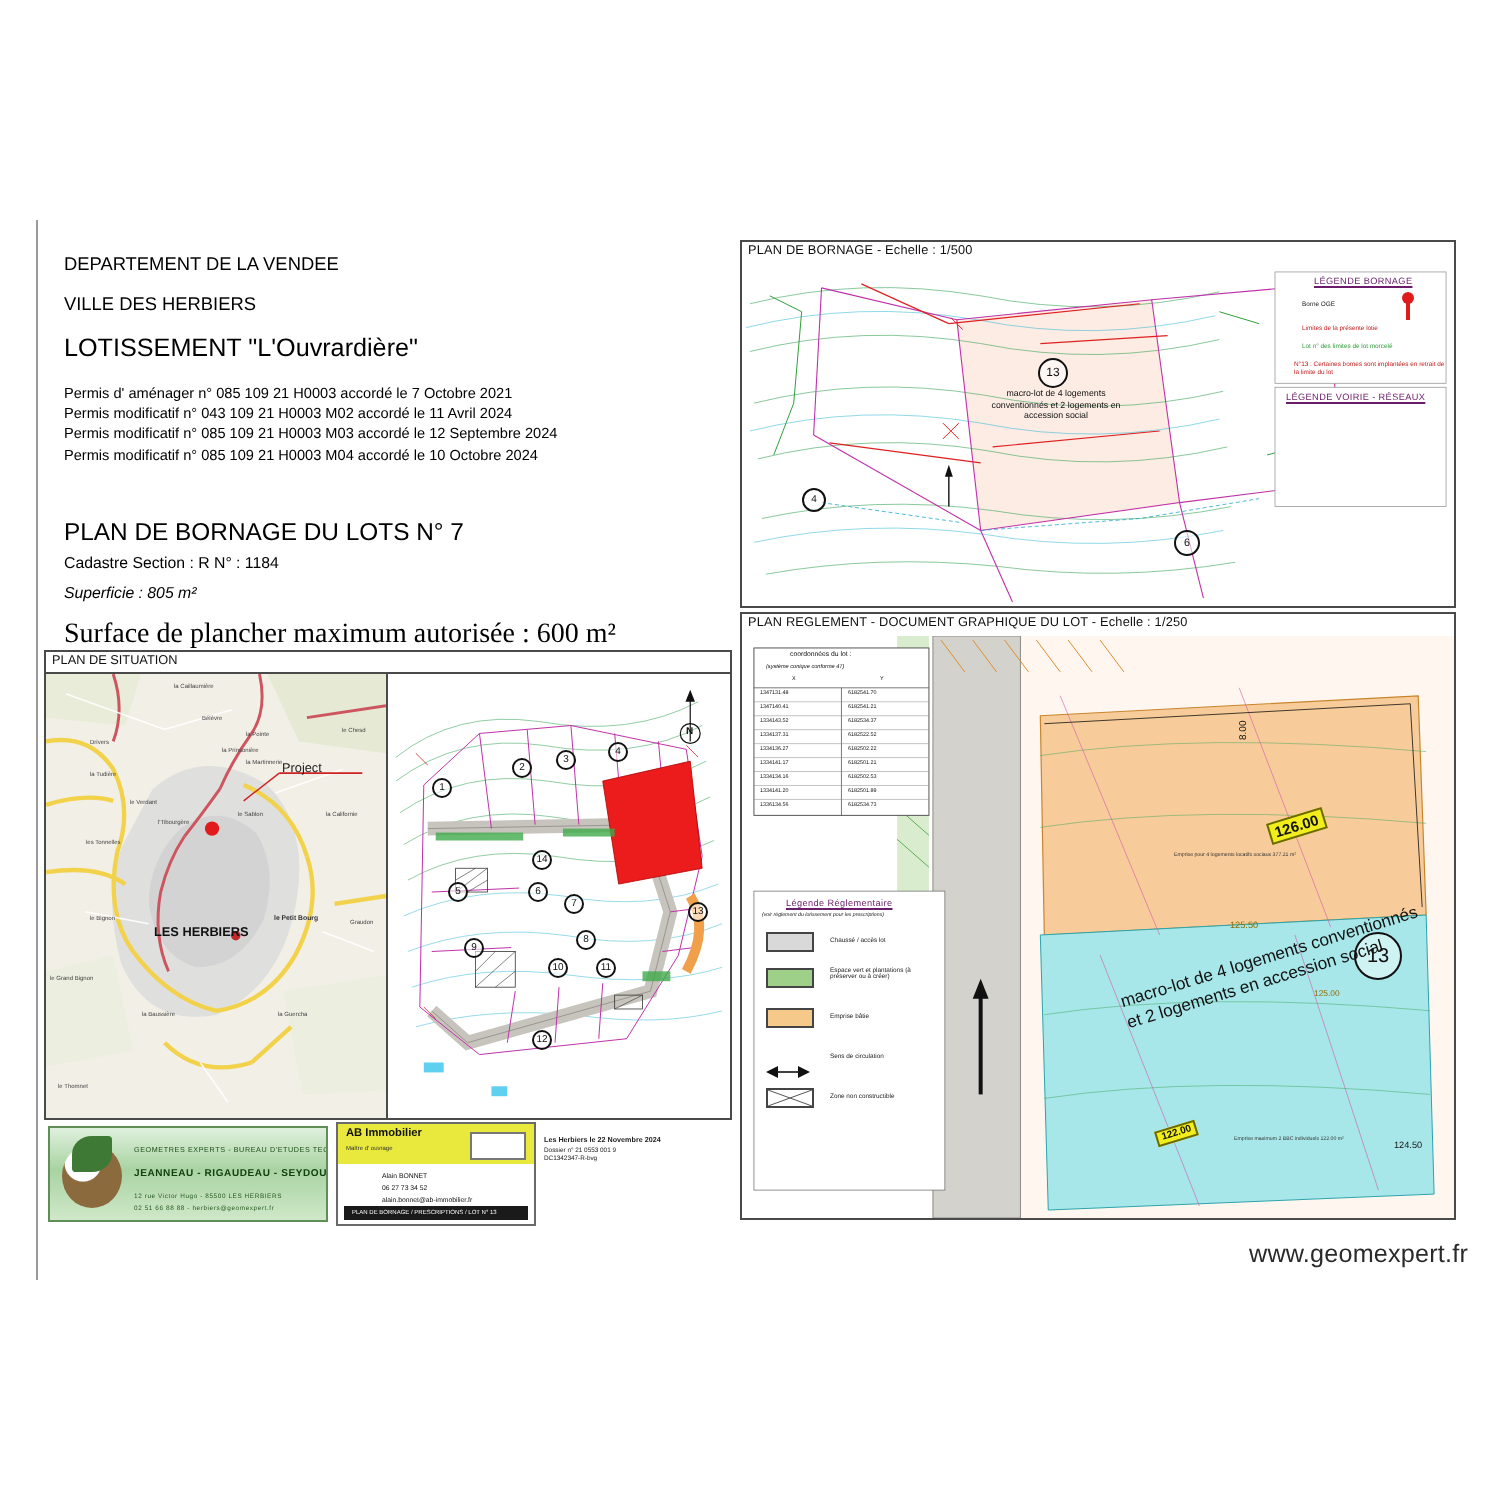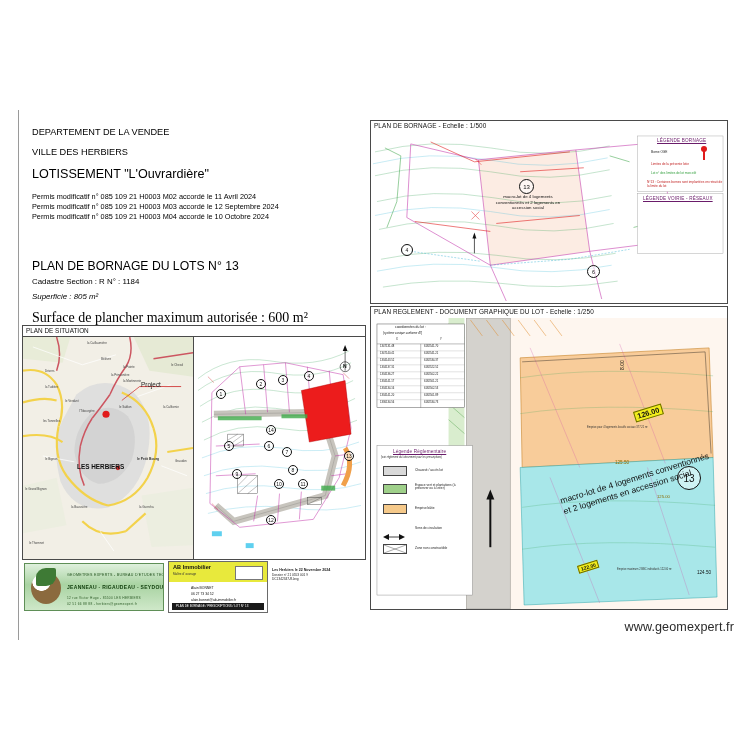--- a/index.html
+++ b/index.html
@@ -150,25 +150,26 @@
 <div id="page">
 
   <div id="sheet-left-rule"></div>
   <div id="doc-sheet"></div>
 
   <div id="block-title">
     <div class="l1">DEPARTEMENT DE LA VENDEE</div>
     <div class="l2">VILLE DES HERBIERS</div>
     <div class="l3">LOTISSEMENT "L'Ouvrardière"</div>
     <div class="permits">
-      <div>Permis modificatif n° 085 109 21 H0003 M02 accordé le 11 Avril 2024</div>
+      <div>Permis d' aménager n° 085 109 21 H0003 accordé le 7 Octobre 2021</div>
+      <div>Permis modificatif n° 043 109 21 H0003 M02 accordé le 11 Avril 2024</div>
       <div>Permis modificatif n° 085 109 21 H0003 M03 accordé le 12 Septembre 2024</div>
       <div>Permis modificatif n° 085 109 21 H0003 M04 accordé le 10 Octobre 2024</div>
     </div>
-    <div class="l4">PLAN DE BORNAGE DU LOTS N° 13</div>
+    <div class="l4">PLAN DE BORNAGE DU LOTS N° 7</div>
     <div class="cad">Cadastre  Section :   R      N° : 1184</div>
     <div class="sup">Superficie :   805  m²</div>
     <div class="sdp">Surface de plancher maximum autorisée :    600 m²</div>
   </div>
 
   <div id="sit-head">
     <span>PLAN DE SITUATION</span>
   </div>
 
   <div class="panel" id="map-situation">

